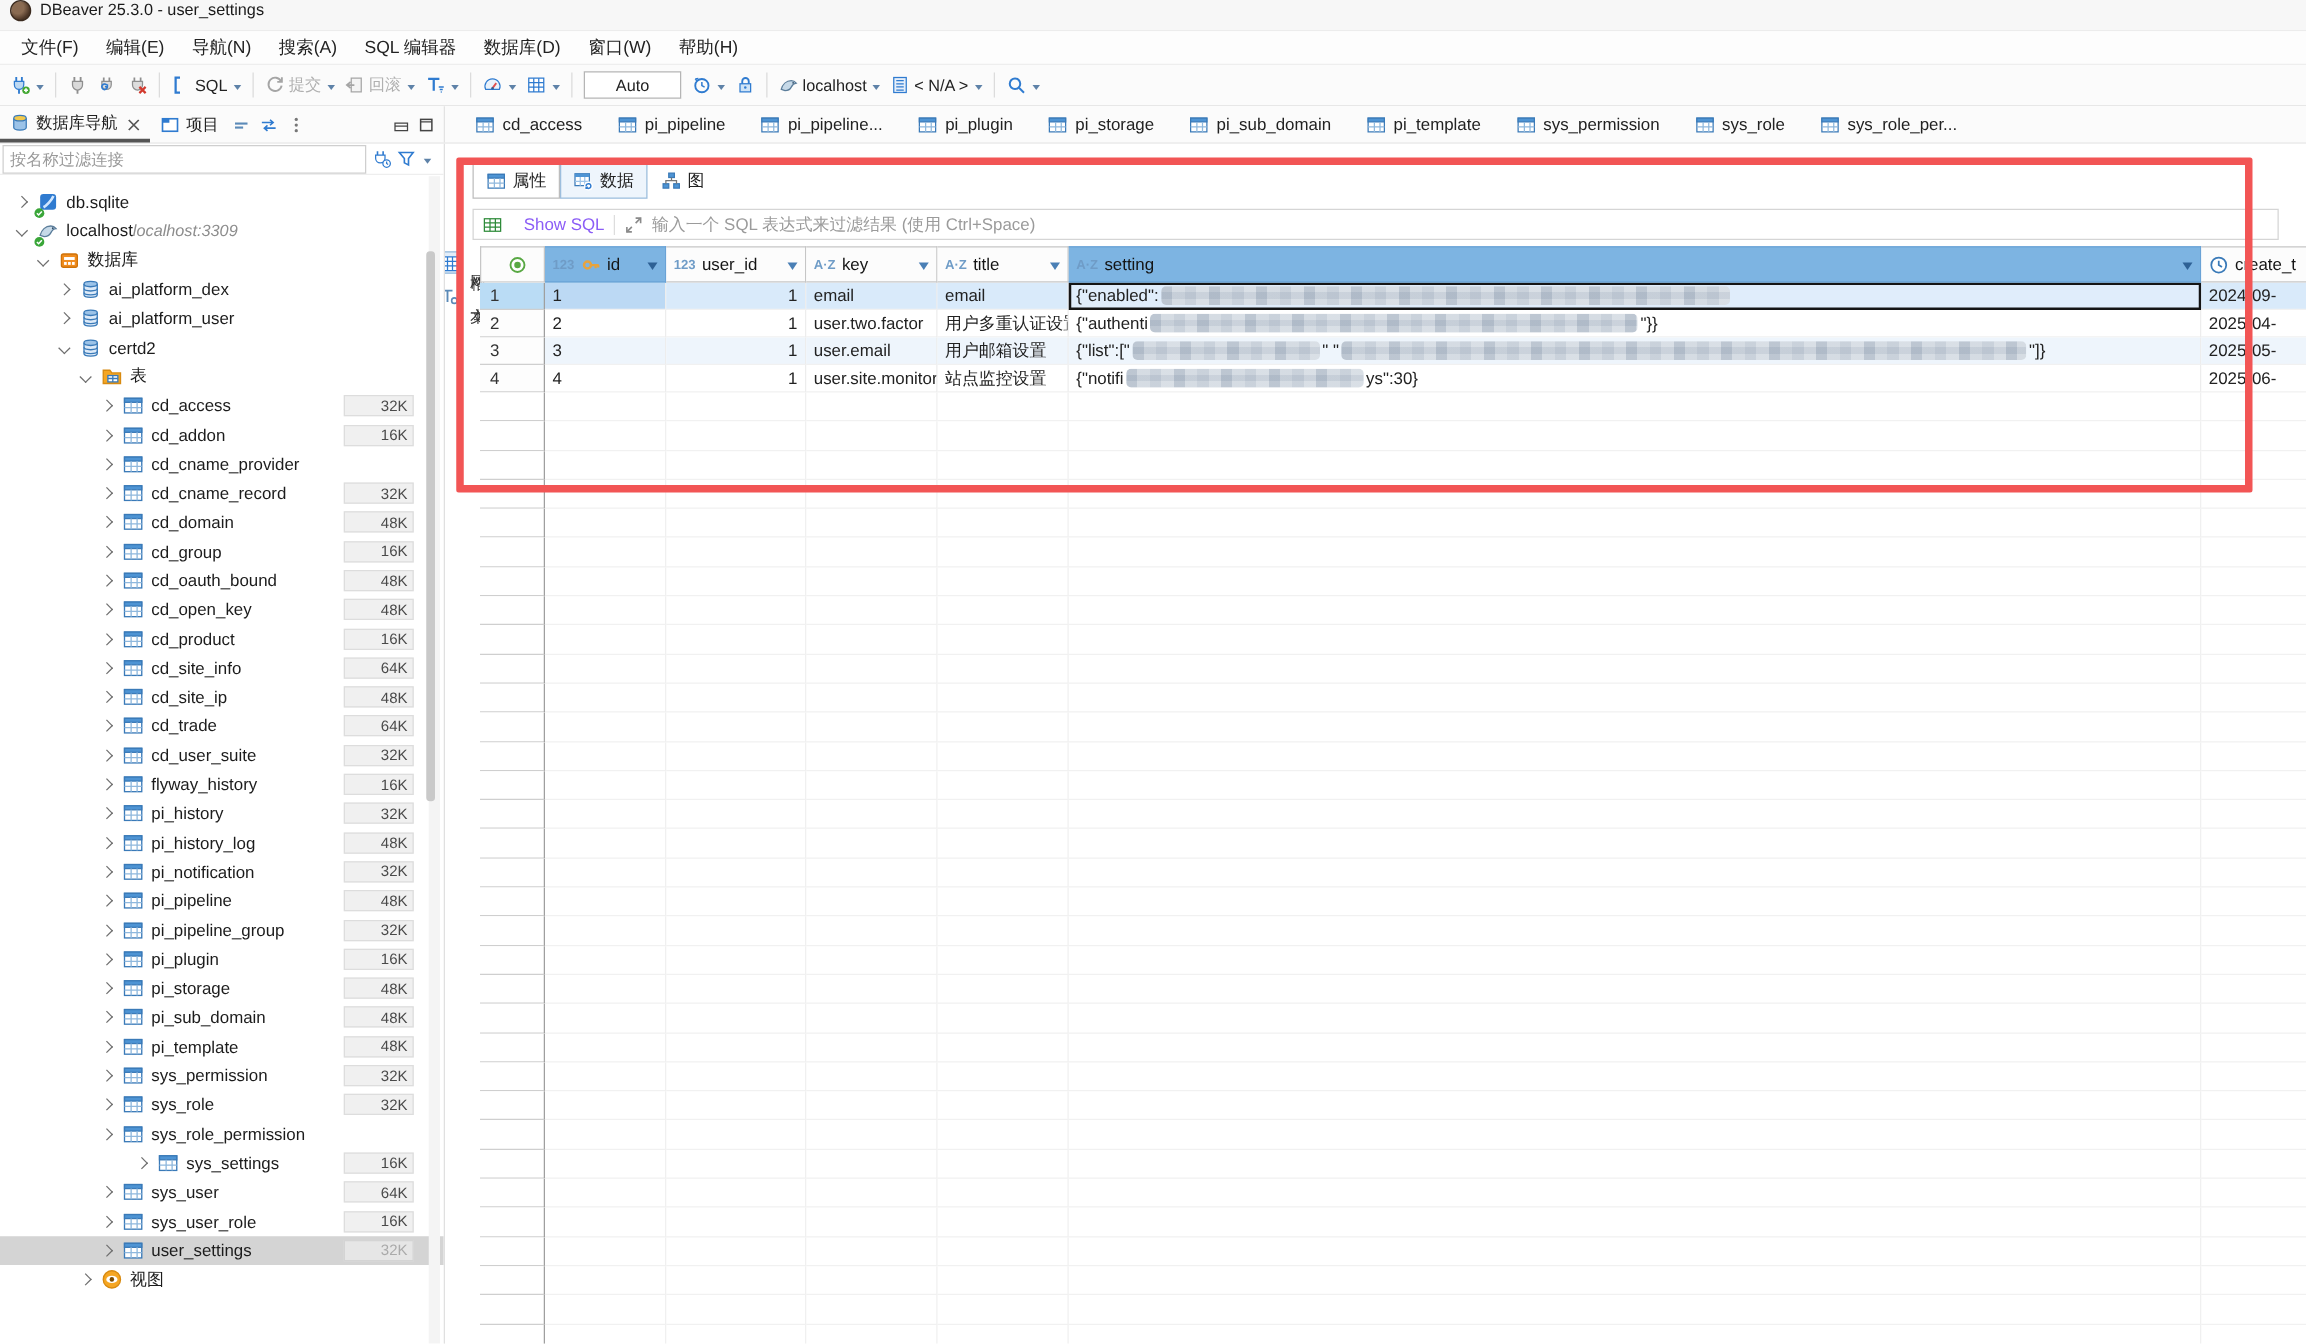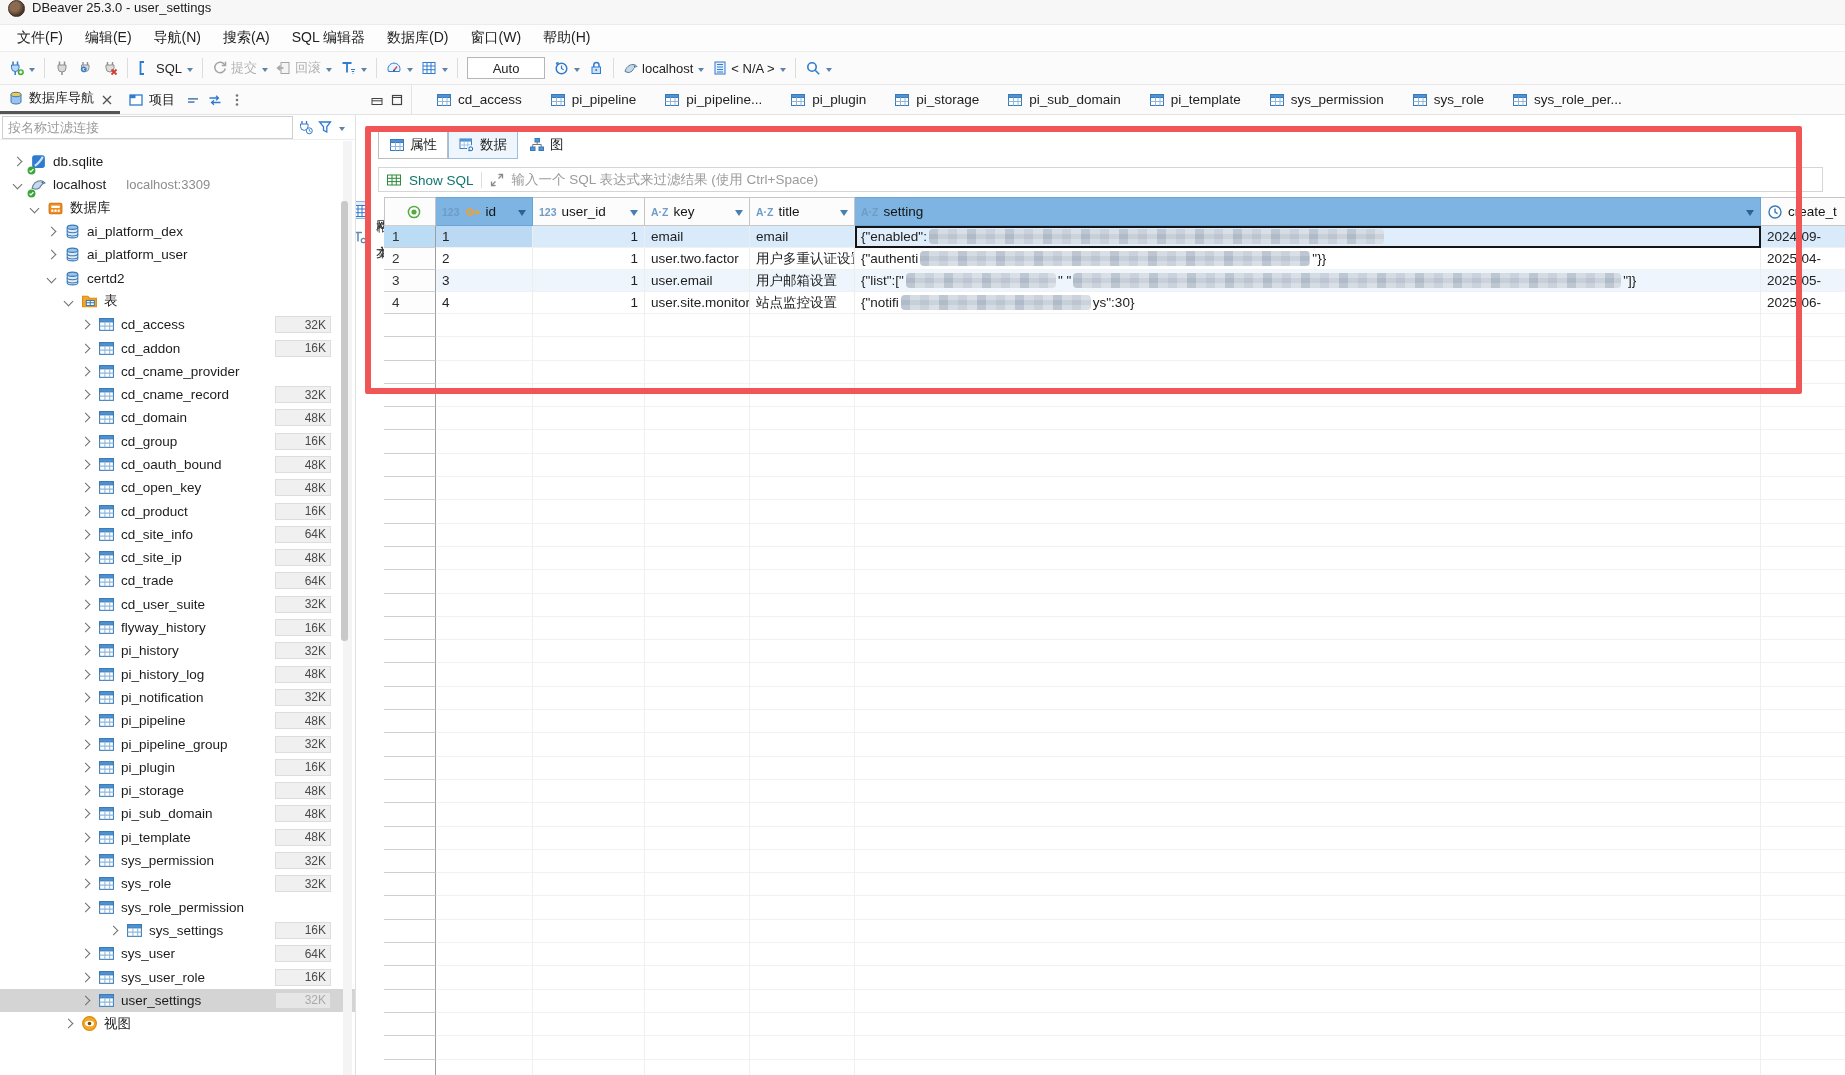--- a/index.html
+++ b/index.html
@@ -25,21 +25,21 @@
   .tbtn { display:inline-flex; align-items:center; gap:3px; padding:3px 4px; border-radius:3px; }
   .tlabel { font-size:13px; }
   .dim { color:#b0b0b0; }
   .tsep { width:1px; height:20px; background:#dcdcdc; margin:0 5px; }
   .dd { width:0; height:0; border:3.5px solid transparent; border-top:4.5px solid #5e82a8; margin-left:2px; margin-top:6px; }
   .auto-box { width:78px; height:22px; border:1px solid #b5b5b5; background:#fff; display:inline-flex;
     align-items:center; justify-content:center; font-size:13px; margin:0 4px; }
 
   
   .tabsrow { height:30px; display:flex; background:#fbfbfb; border-bottom:1px solid #e3e3e3; }
-  .side-tabs { width:412px; display:flex; align-items:stretch; flex:none; border-right:1px solid #e3e3e3; }
+  .side-tabs { width:356px; display:flex; align-items:stretch; flex:none; border-right:1px solid #e3e3e3; }
   .stab { display:flex; align-items:center; gap:5px; padding:0 8px; font-size:13px; position:relative; }
   .stab.active { border-bottom:3px solid #555; }
   .stab .x { display:inline-flex; width:13px; height:13px; }
   .side-tab-tools { display:flex; align-items:center; gap:6px; margin-left:2px; }
   .side-tab-win { display:flex; align-items:center; gap:4px; margin-left:auto; padding-right:6px; }
   .etab-strip { display:flex; align-items:center; gap:4px; padding-left:14px; overflow:hidden; flex:1; }
   .etab { display:flex; align-items:center; gap:6px; padding:4px 14px 4px 10px; font-size:13.5px; color:#222; white-space:nowrap; }
 
   
   .main { position:relative; display:flex; height:960px; }
@@ -54,36 +54,36 @@
   .tree { position:absolute; top:35px; left:0; right:0; bottom:0; }
   .trow { height:23.3px; display:flex; align-items:center; position:relative; cursor:default; white-space:nowrap; }
   .trow.sel { background:#d4d4d4; }
   .chev { width:7px; height:7px; border-right:1.4px solid #6e6e6e; border-bottom:1.4px solid #6e6e6e; flex:none; margin-right:9px; }
   .chev.r { transform:rotate(-45deg); }
   .chev.d { transform:rotate(45deg); }
   .ticon { position:relative; width:17px; height:17px; flex:none; margin-right:6px; }
   .ticon svg { width:100%; height:100%; }
   .ticon .ovl { position:absolute; left:-3px; bottom:-3px; width:9px; height:9px; }
   .tlabel2 { font-size:13.5px; color:#1c1c1c; }
-  .tdesc { font-size:13px; color:#8d8d8d; margin-left:20px; }
+  .tdesc { font-size:13px; color:#8d8d8d; font-style:italic; margin-left:0; }
   .tsize { margin-left:auto; margin-right:24px; width:56px; height:17px; background:#f0f0f0; border:1px solid #ddd;
     font-size:12px; color:#4a4a4a; display:flex; align-items:center; justify-content:flex-end; padding-right:4px; }
   .trow.sel .tsize { background:#e6e6e6; color:#aaa; border-color:#d4d4d4; }
   .sb-track { position:absolute; right:3px; top:26px; bottom:0; width:9px; background:#f4f4f4; }
   .sb-thumb { position:absolute; right:4px; top:60px; height:440px; width:7px; background:#c9c9c9; border-radius:3px; }
 
   
   .editor { position:relative; flex:1; background:#fff; overflow:hidden; }
   .result-tabs { position:absolute; top:16px; left:22px; display:flex; align-items:center; gap:0; }
   .rtab { display:flex; align-items:center; gap:5px; padding:4px 10px; font-size:13.5px; border:1px solid transparent; }
   .rtab.boxed { border-color:#bdbdbd; background:#fff; }
   .rtab.active { background:#eef5fc; border-color:#9dbedd; }
   .filter-bar { position:absolute; top:52px; left:22px; right:22px; height:25px; border:1px solid #d5d5d5;
     display:flex; align-items:center; gap:7px; padding:0 7px; background:#fff; }
-  .showsql { color:#0f766e; font-size:13.5px; display:flex; align-items:flex-end; gap:7px; }
+  .showsql { color:#8b5cf6; font-size:13.5px; display:flex; align-items:center; gap:17px; }
   .fsep { width:1px; height:16px; background:#ddd; }
   .fplaceholder { color:#9b9b9b; font-size:13.5px; }
 
   
   .pstrip { position:absolute; left:2px; top:82px; width:26px; bottom:0; display:flex; flex-direction:column;
     align-items:center; gap:8px; padding-top:4px; }
   .ptab { writing-mode:vertical-rl; font-size:12.5px; color:#333; display:flex; flex-direction:column; align-items:center; gap:4px; }
   .picon { width:18px; height:18px; padding:1px; border:1px solid transparent; border-radius:2px; }
   .picon.active { border-color:#8fb6da; background:#e3eefa; }
 

